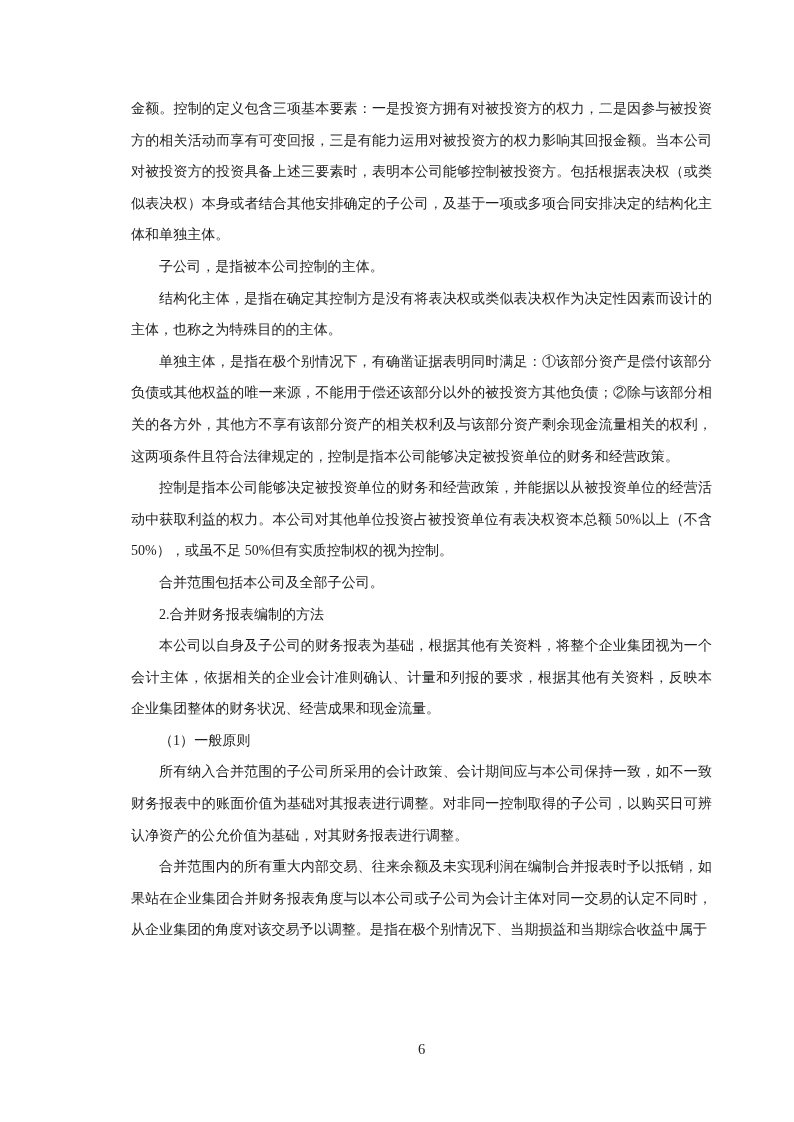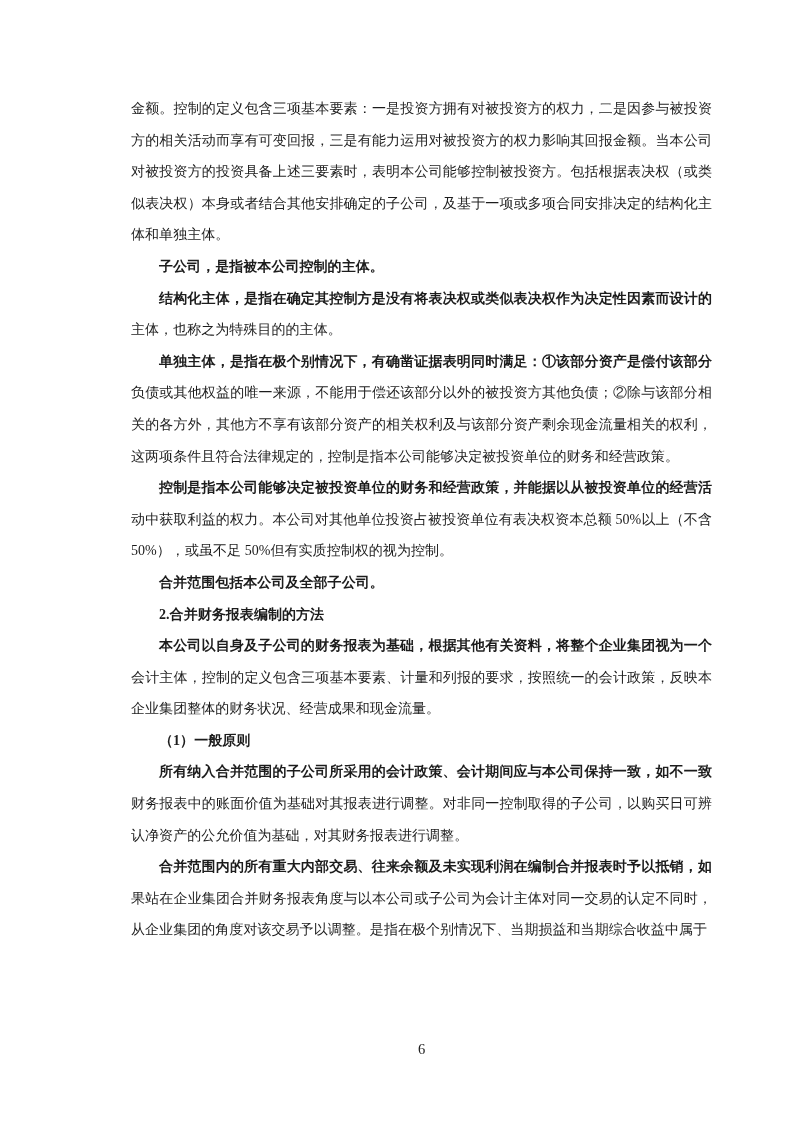--- a/index.html
+++ b/index.html
@@ -37,21 +37,20 @@
   
   .line.jl {
     white-space: normal;
     text-align: justify;
     text-align-last: justify;
     text-justify: inter-character;
   }
   
   .line.ind {
     text-indent: 28px;
-    font-weight: bold;
   }
   .page-footer {
     position: absolute;
     left: 131px;
     top: 1038px;
     width: 581px;
     text-align: center;
     font-size: 14.5px;
     line-height: 22px;
     color: #1c1c1c;
@@ -88,21 +87,21 @@
         <div class="line">50%），或虽不足 50%但有实质控制权的视为控制。</div>
       </div>
       <div class="para">
         <div class="line ind">合并范围包括本公司及全部子公司。</div>
       </div>
       <div class="para">
         <div class="line ind">2.合并财务报表编制的方法</div>
       </div>
       <div class="para">
         <div class="line jl ind">本公司以自身及子公司的财务报表为基础，根据其他有关资料，将整个企业集团视为一个</div>
-        <div class="line jl">会计主体，控制的定义包含三项基本要素、计量和列报的要求，按照统一的会计政策，反映本</div>
+        <div class="line jl">会计主体，依据相关的企业会计准则确认、计量和列报的要求，根据其他有关资料，反映本</div>
         <div class="line">企业集团整体的财务状况、经营成果和现金流量。</div>
       </div>
       <div class="para">
         <div class="line ind">（1）一般原则</div>
       </div>
       <div class="para">
         <div class="line jl ind">所有纳入合并范围的子公司所采用的会计政策、会计期间应与本公司保持一致，如不一致</div>
         <div class="line jl">财务报表中的账面价值为基础对其报表进行调整。对非同一控制取得的子公司，以购买日可辨</div>
         <div class="line">认净资产的公允价值为基础，对其财务报表进行调整。</div>
       </div>

